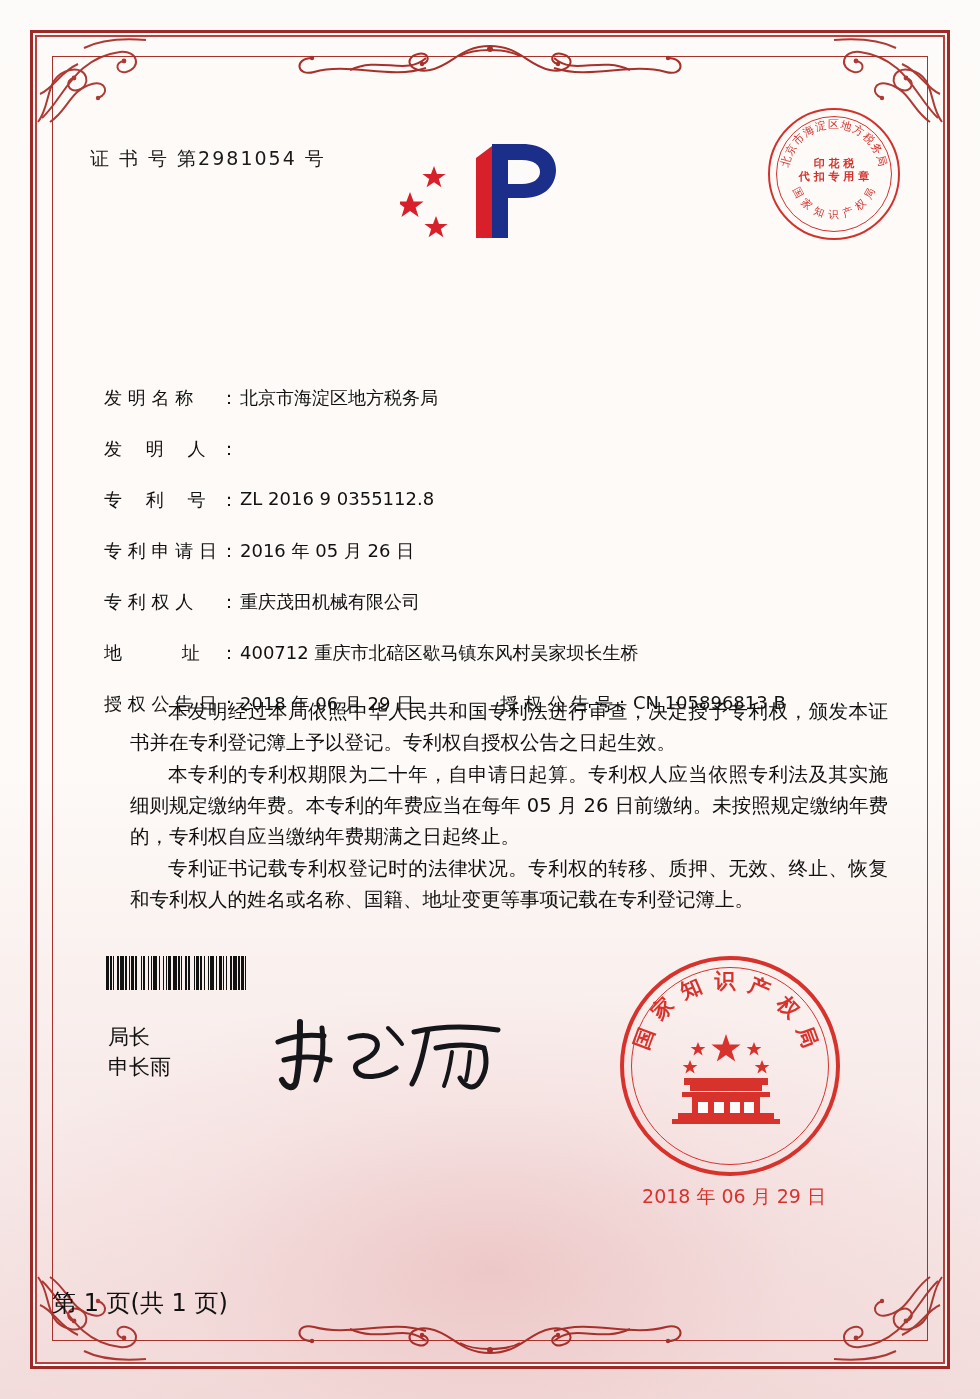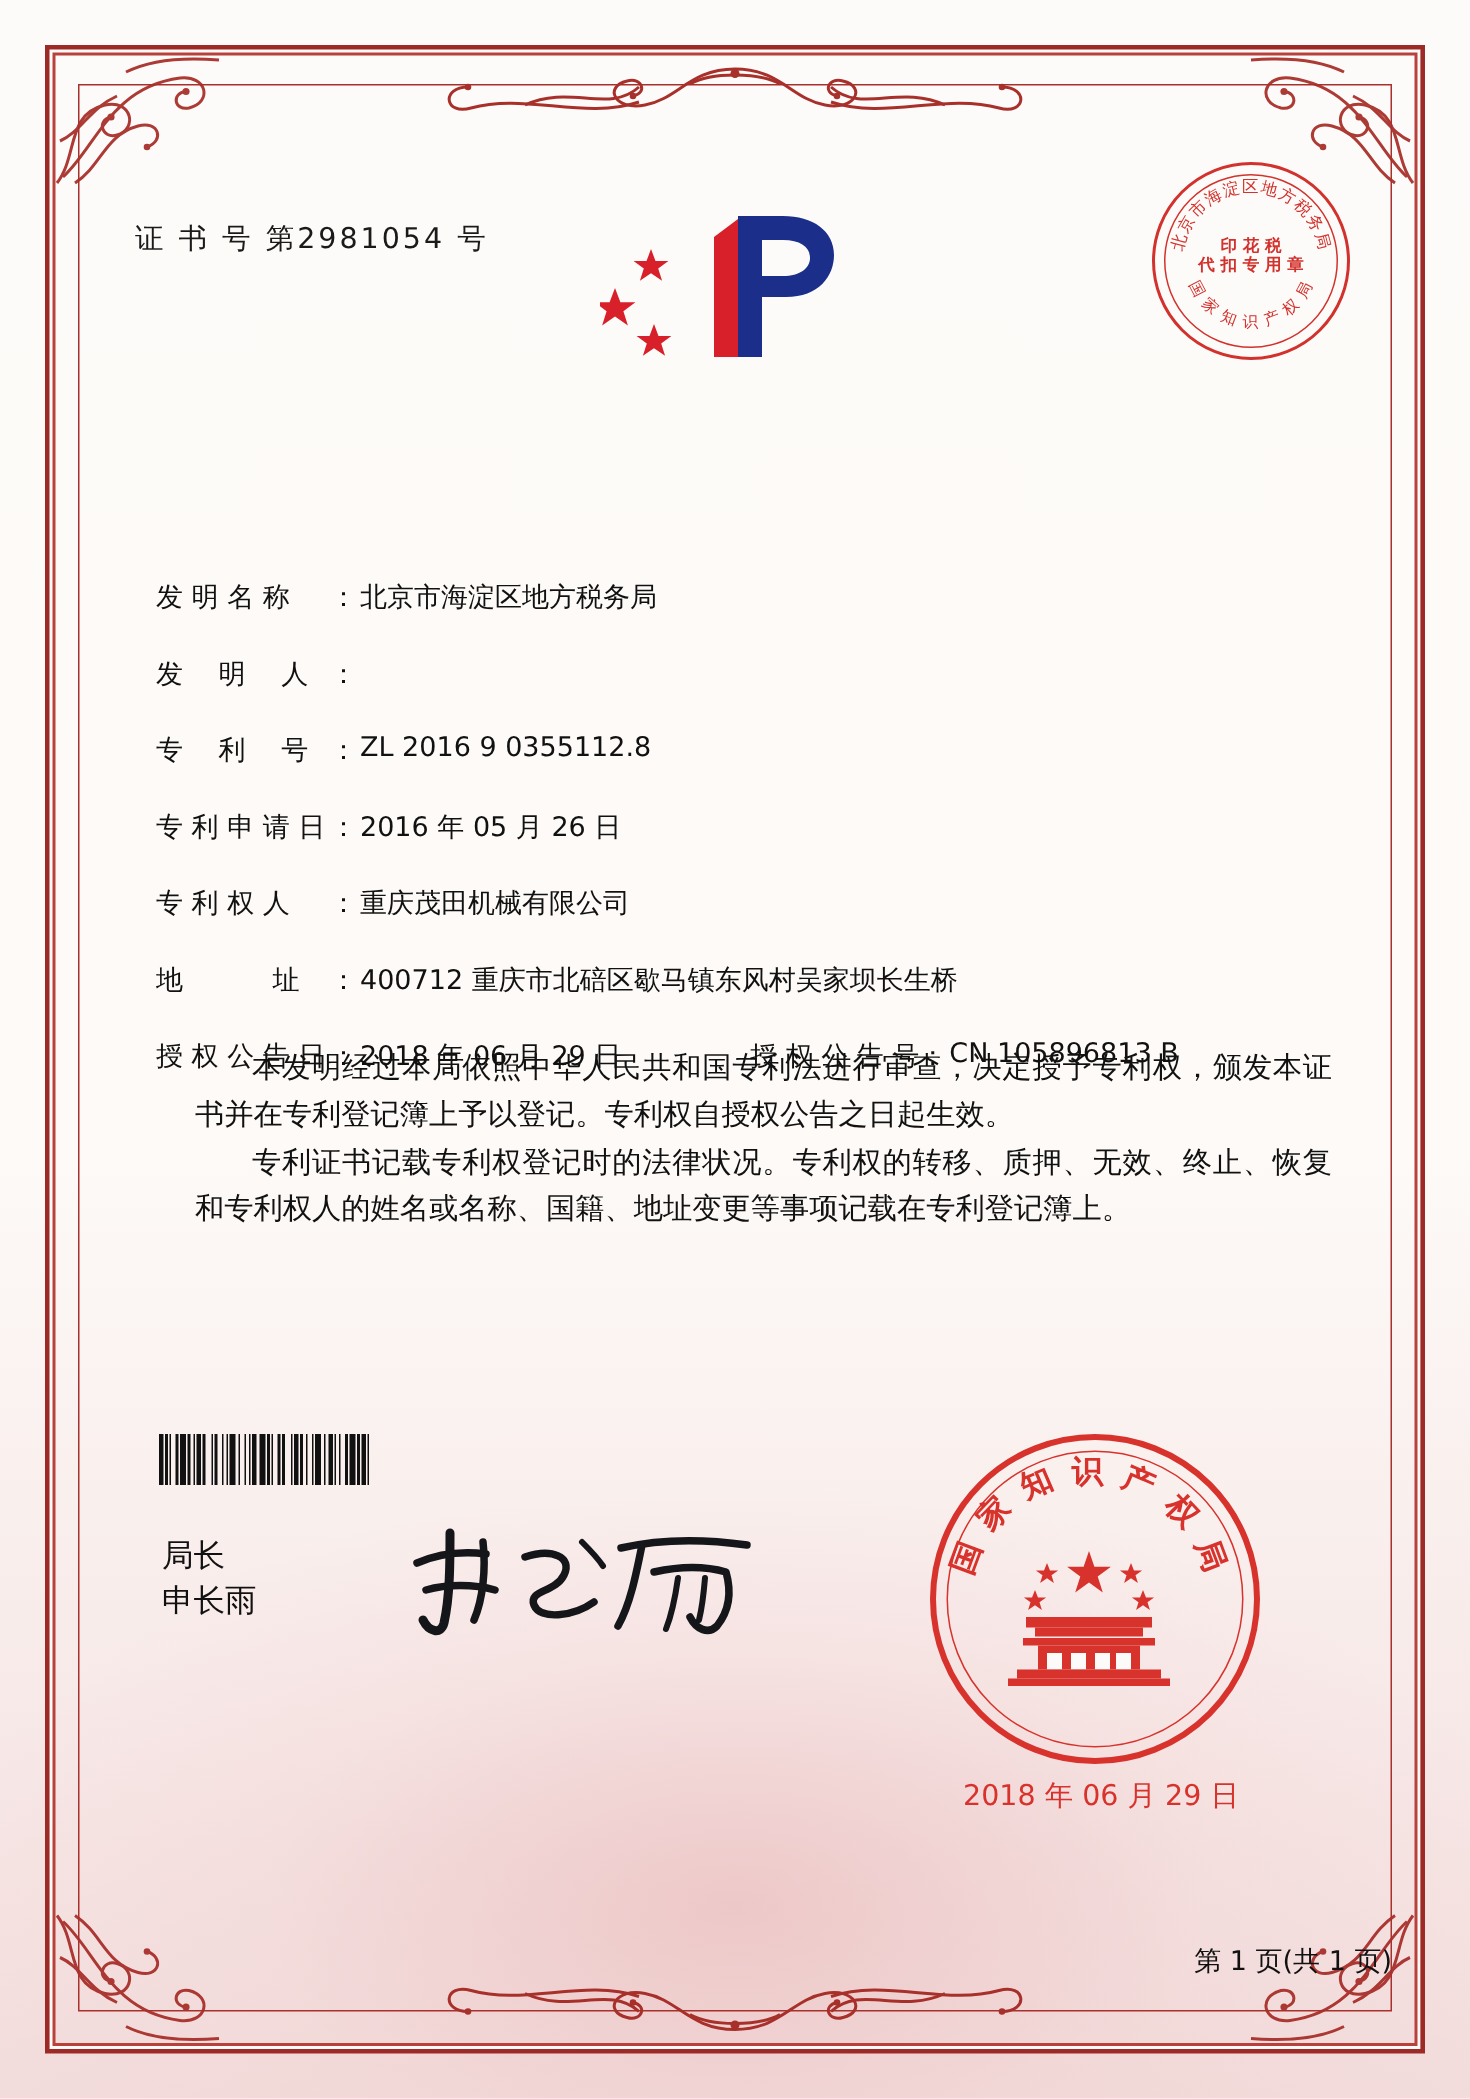--- a/index.html
+++ b/index.html
@@ -121,22 +121,22 @@
     border:4px solid #d8322c;border-radius:50%;color:#d8322c;
   }
   .seal .ring{position:absolute;inset:7px;border:1.5px solid #d8322c;border-radius:50%;}
   .seal-date{
     position:absolute;right:84px;top:1128px;width:220px;text-align:center;
     font-size:19px;color:#d8322c;
     font-family:"DejaVu Sans","Liberation Sans",sans-serif;
   }
 
   .footer{
-    position:absolute;left:0;right:0;bottom:22px;text-align:right;
-    font-size:18px;color:#111;
+    position:absolute;left:0;right:0;bottom:22px;text-align:left;
+    font-size:24px;color:#111;
     font-family:"DejaVu Sans","Liberation Sans",sans-serif;
   }
 </style>
 </head>
 <body>
 
 <div class="page">
 
   <div class="frame-outer"></div>
   <div class="frame-inner"></div>
@@ -306,20 +306,21 @@
         <span class="f-colon">：</span>
         <span class="f-value">2018 年 06 月 29 日</span>
         <span class="f-label2">授 权 公 告 号</span>
         <span class="f-colon">：</span>
         <span>CN 105896813 B</span>
       </div>
     </div>
 
     <div class="body-text">
       <p>本发明经过本局依照中华人民共和国专利法进行审查，决定授予专利权，颁发本证书并在专利登记簿上予以登记。专利权自授权公告之日起生效。</p>
+      <p>本专利的专利权期限为二十年，自申请日起算。专利权人应当依照专利法及其实施细则规定缴纳年费。本专利的年费应当在每年 05 月 26 日前缴纳。未按照规定缴纳年费的，专利权自应当缴纳年费期满之日起终止。</p>
       <p>专利证书记载专利权登记时的法律状况。专利权的转移、质押、无效、终止、恢复和专利权人的姓名或名称、国籍、地址变更等事项记载在专利登记簿上。</p>
     </div>
 
     <div class="barcode">
         <i style="width: 3px;"></i>
         <i style="width: 1px; background: transparent;"></i>
         <i style="width: 2px;"></i>
         <i style="width: 1px; background: transparent;"></i>
         <i style="width: 1px;"></i>
         <i style="width: 3px; background: transparent;"></i>

